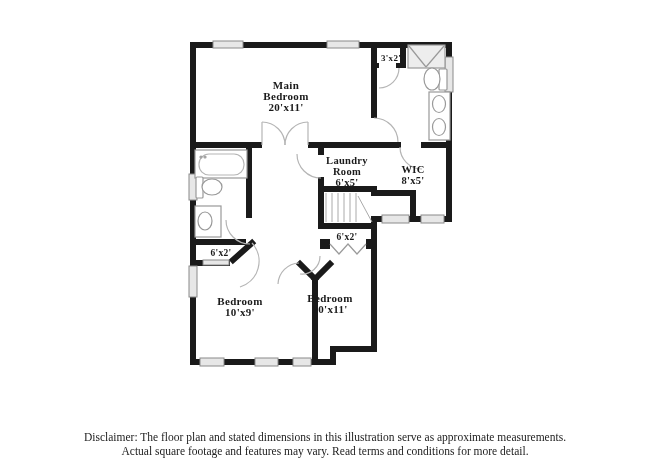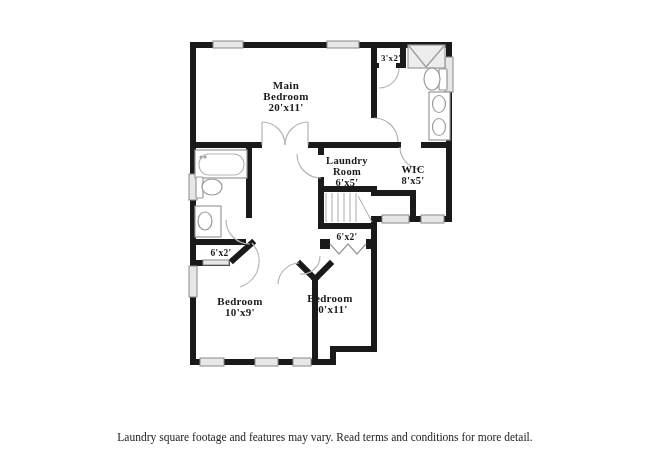--- a/index.html
+++ b/index.html
@@ -158,15 +158,16 @@
       </g>
       <g>
         <text x="330" y="302" font-size="11">Bedroom</text>
         <text x="330" y="313" font-size="11">10'x11'</text>
       </g>
     </g>
   </svg>
 
   
   <div class="disclaimer">
-    <div>Laundry square footage and features may vary. Read terms and conditions for more detail.</div>
+    <div>Disclaimer: The floor plan and stated dimensions in this illustration serve as approximate measurements.</div>
+    <div>Actual square footage and features may vary. Read terms and conditions for more detail.</div>
   </div>
 </div>
 
 </body></html>

